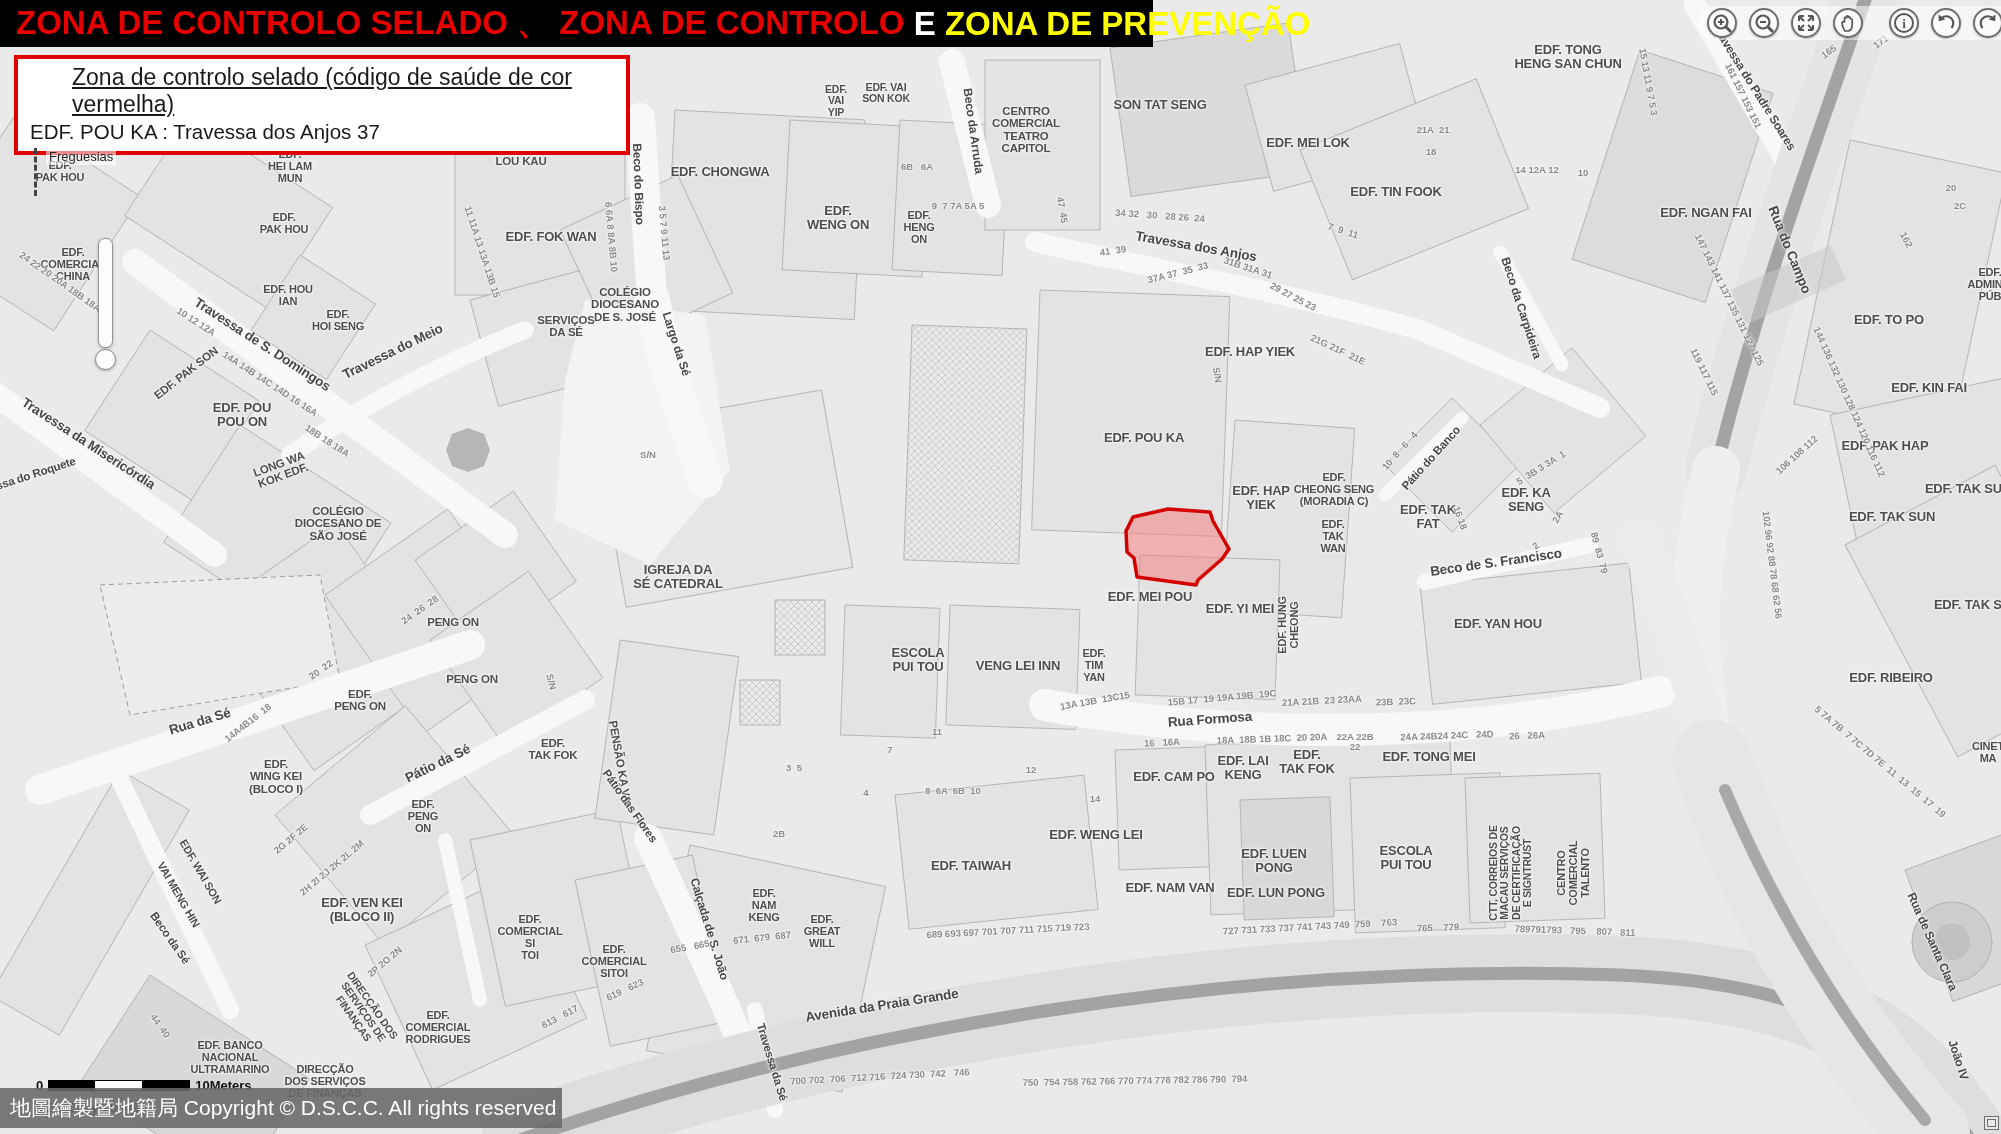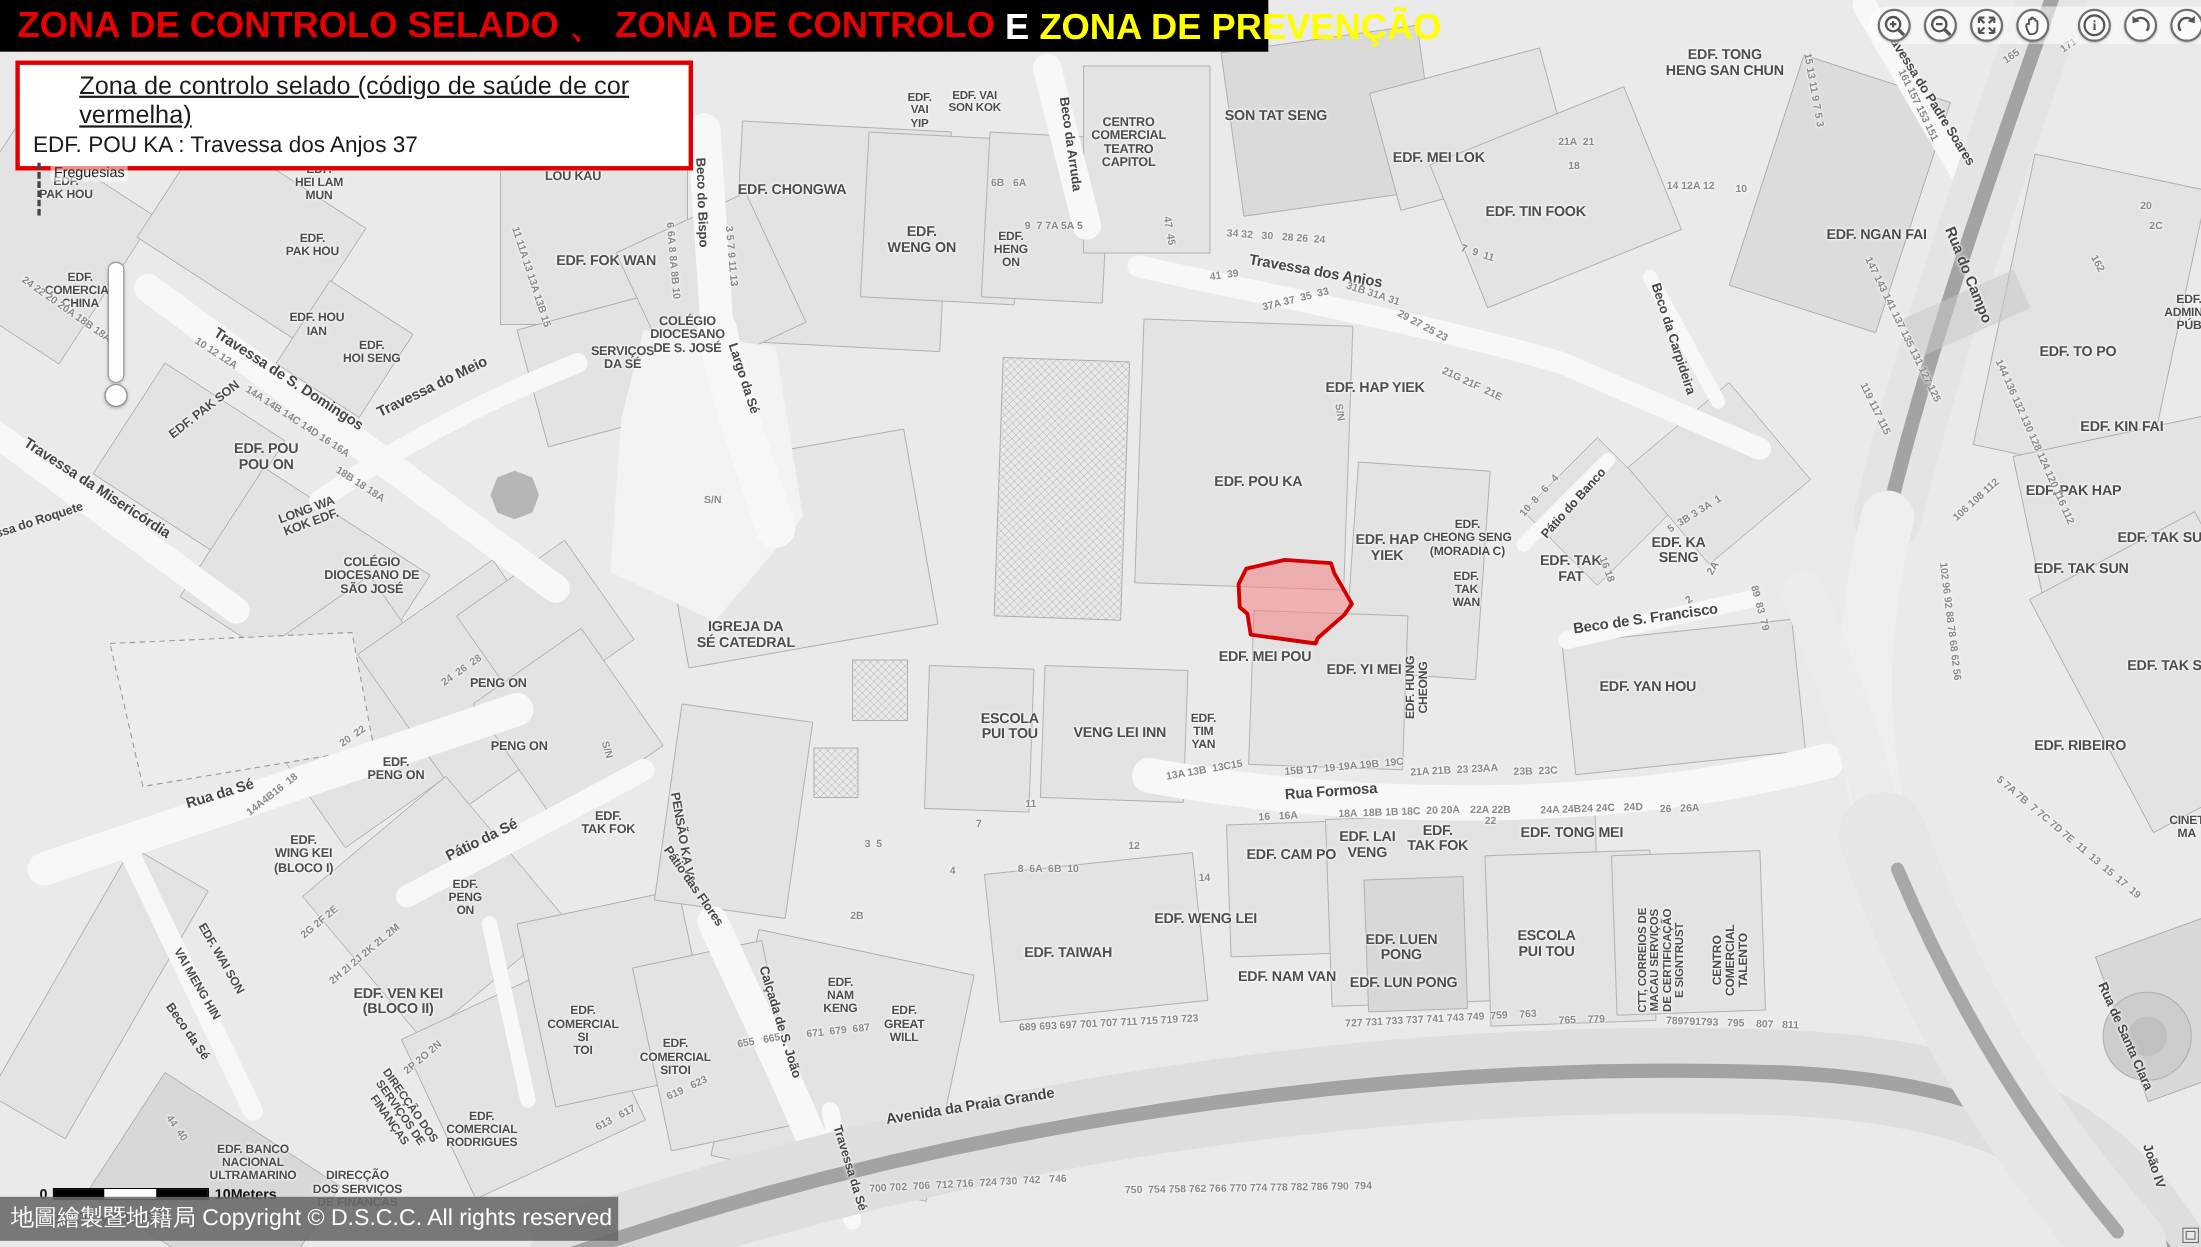--- a/index.html
+++ b/index.html
@@ -239,21 +239,21 @@
 CHEONG</div>
       <div class="lbl b" style="left: 1150px; top: 597px; transform: translate(-50%, -50%) rotate(0deg);">EDF. MEI POU</div>
       <div class="lbl b" style="left: 1094px; top: 666px; font-size: 11px; transform: translate(-50%, -50%) rotate(0deg);">EDF.
 TIM
 YAN</div>
       <div class="lbl b" style="left: 1018px; top: 666px; transform: translate(-50%, -50%) rotate(0deg);">VENG LEI INN</div>
       <div class="lbl b" style="left: 918px; top: 660px; transform: translate(-50%, -50%) rotate(0deg);">ESCOLA
 PUI TOU</div>
       <div class="lbl b" style="left: 1174px; top: 777px; transform: translate(-50%, -50%) rotate(0deg);">EDF. CAM PO</div>
       <div class="lbl b" style="left: 1243px; top: 768px; transform: translate(-50%, -50%) rotate(0deg);">EDF. LAI
-VENG</div>
+KENG</div>
       <div class="lbl b" style="left: 1307px; top: 762px; transform: translate(-50%, -50%) rotate(0deg);">EDF.
 TAK FOK</div>
       <div class="lbl b" style="left: 1429px; top: 757px; transform: translate(-50%, -50%) rotate(0deg);">EDF. TONG MEI</div>
       <div class="lbl b" style="left: 1274px; top: 861px; transform: translate(-50%, -50%) rotate(0deg);">EDF. LUEN
 PONG</div>
       <div class="lbl b" style="left: 1276px; top: 893px; transform: translate(-50%, -50%) rotate(0deg);">EDF. LUN PONG</div>
       <div class="lbl b" style="left: 1170px; top: 888px; transform: translate(-50%, -50%) rotate(0deg);">EDF. NAM VAN</div>
       <div class="lbl b" style="left: 1406px; top: 858px; transform: translate(-50%, -50%) rotate(0deg);">ESCOLA
 PUI TOU</div>
       <div class="lbl b" style="left: 1511px; top: 873px; font-size: 10.5px; transform: translate(-50%, -50%) rotate(-90deg);">CTT, CORREIOS DE

